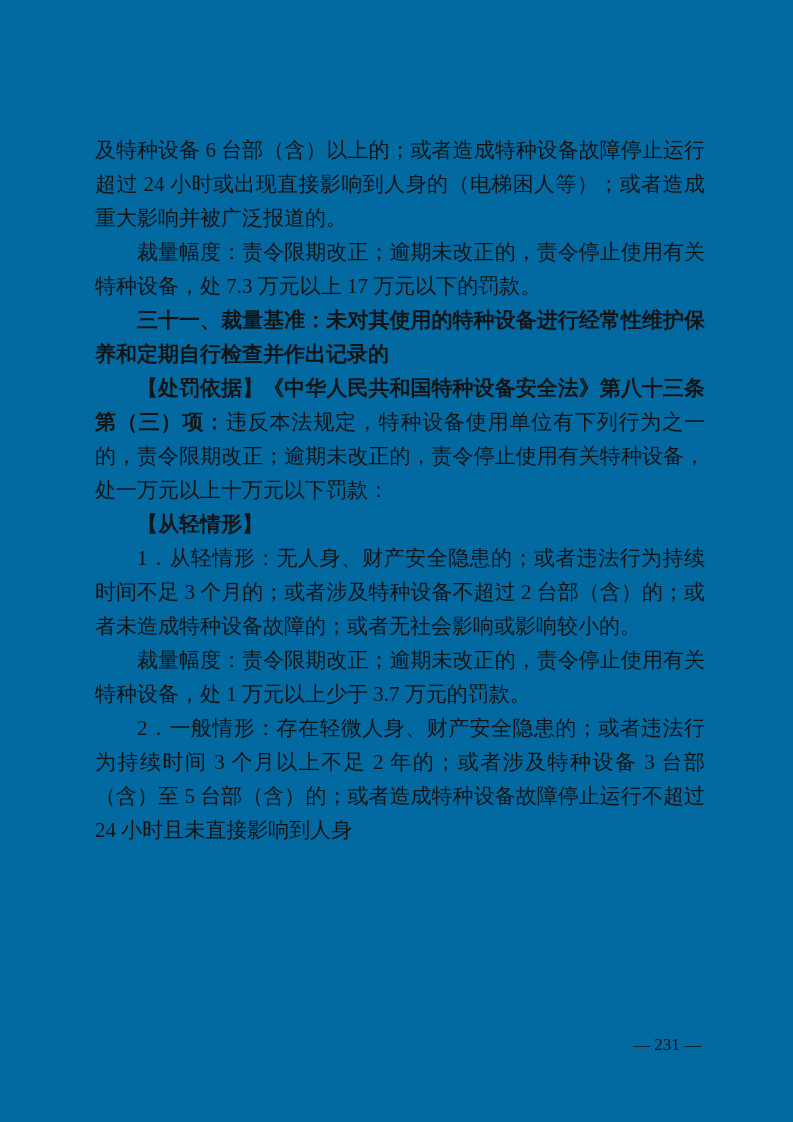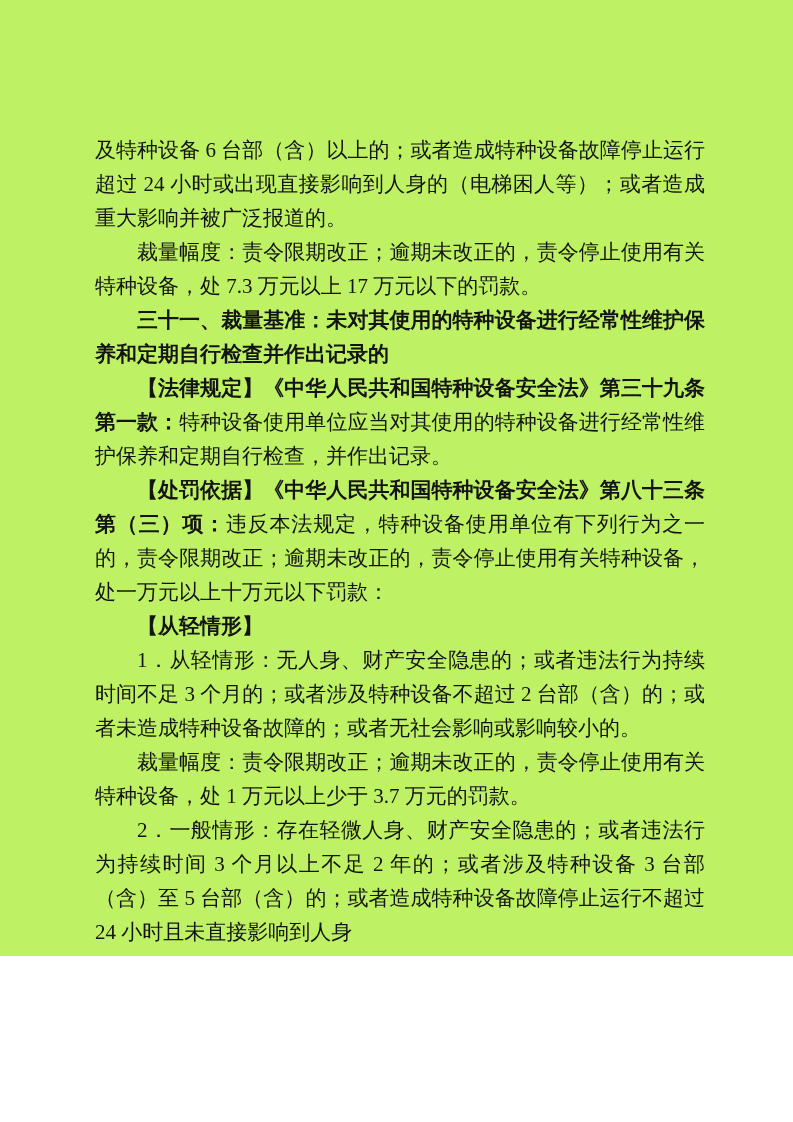--- a/index.html
+++ b/index.html
@@ -3,22 +3,22 @@
 <meta charset="utf-8">
 <style>
   html, body {
     margin: 0;
     padding: 0;
     background: #ffffff;
   }
   .page {
     position: relative;
     width: 793px;
-    height: 956px;
-    background: #bef264;
+    height: 1122px;
+    background: #0369a1;
     overflow: hidden;
     font-family: "Liberation Serif", "DejaVu Serif", serif;
     color: #141414;
   }
   .body-text {
     position: absolute;
     left: 95px;
     top: 133px;
     width: 610px;
     font-size: 21px;
@@ -52,21 +52,20 @@
   }
 </style>
 </head>
 <body>
 
 <div class="page">
   <div class="body-text">
       <p class="para"><span class="run">及特种设备 6 台部（含）以上的；或者造成特种设备故障停止运行超过 24 小时或出现直接影响到人身的（电梯困人等）；或者造成重大影响并被广泛报道的。</span></p>
       <p class="para indent"><span class="run">裁量幅度：责令限期改正；逾期未改正的，责令停止使用有关特种设备，处 7.3 万元以上 17 万元以下的罚款。</span></p>
       <p class="para indent"><span class="run run-bold">三十一、裁量基准：未对其使用的特种设备进行经常性维护保养和定期自行检查并作出记录的</span></p>
-      <p class="para indent"><span class="run run-bold">【法律规定】《中华人民共和国特种设备安全法》第三十九条第一款：</span><span class="run">特种设备使用单位应当对其使用的特种设备进行经常性维护保养和定期自行检查，并作出记录。</span></p>
       <p class="para indent"><span class="run run-bold">【处罚依据】《中华人民共和国特种设备安全法》第八十三条第（三）项：</span><span class="run">违反本法规定，特种设备使用单位有下列行为之一的，责令限期改正；逾期未改正的，责令停止使用有关特种设备，处一万元以上十万元以下罚款：</span></p>
       <p class="para indent"><span class="run run-bold">【从轻情形】</span></p>
       <p class="para indent"><span class="run">1．从轻情形：无人身、财产安全隐患的；或者违法行为持续时间不足 3 个月的；或者涉及特种设备不超过 2 台部（含）的；或者未造成特种设备故障的；或者无社会影响或影响较小的。</span></p>
       <p class="para indent"><span class="run">裁量幅度：责令限期改正；逾期未改正的，责令停止使用有关特种设备，处 1 万元以上少于 3.7 万元的罚款。</span></p>
       <p class="para indent"><span class="run">2．一般情形：存在轻微人身、财产安全隐患的；或者违法行为持续时间 3 个月以上不足 2 年的；或者涉及特种设备 3 台部（含）至 5 台部（含）的；或者造成特种设备故障停止运行不超过 24 小时且未直接影响到人身</span></p>
     </div>
   <div class="footer">— 231 —</div>
 </div>
 
 </body></html>

